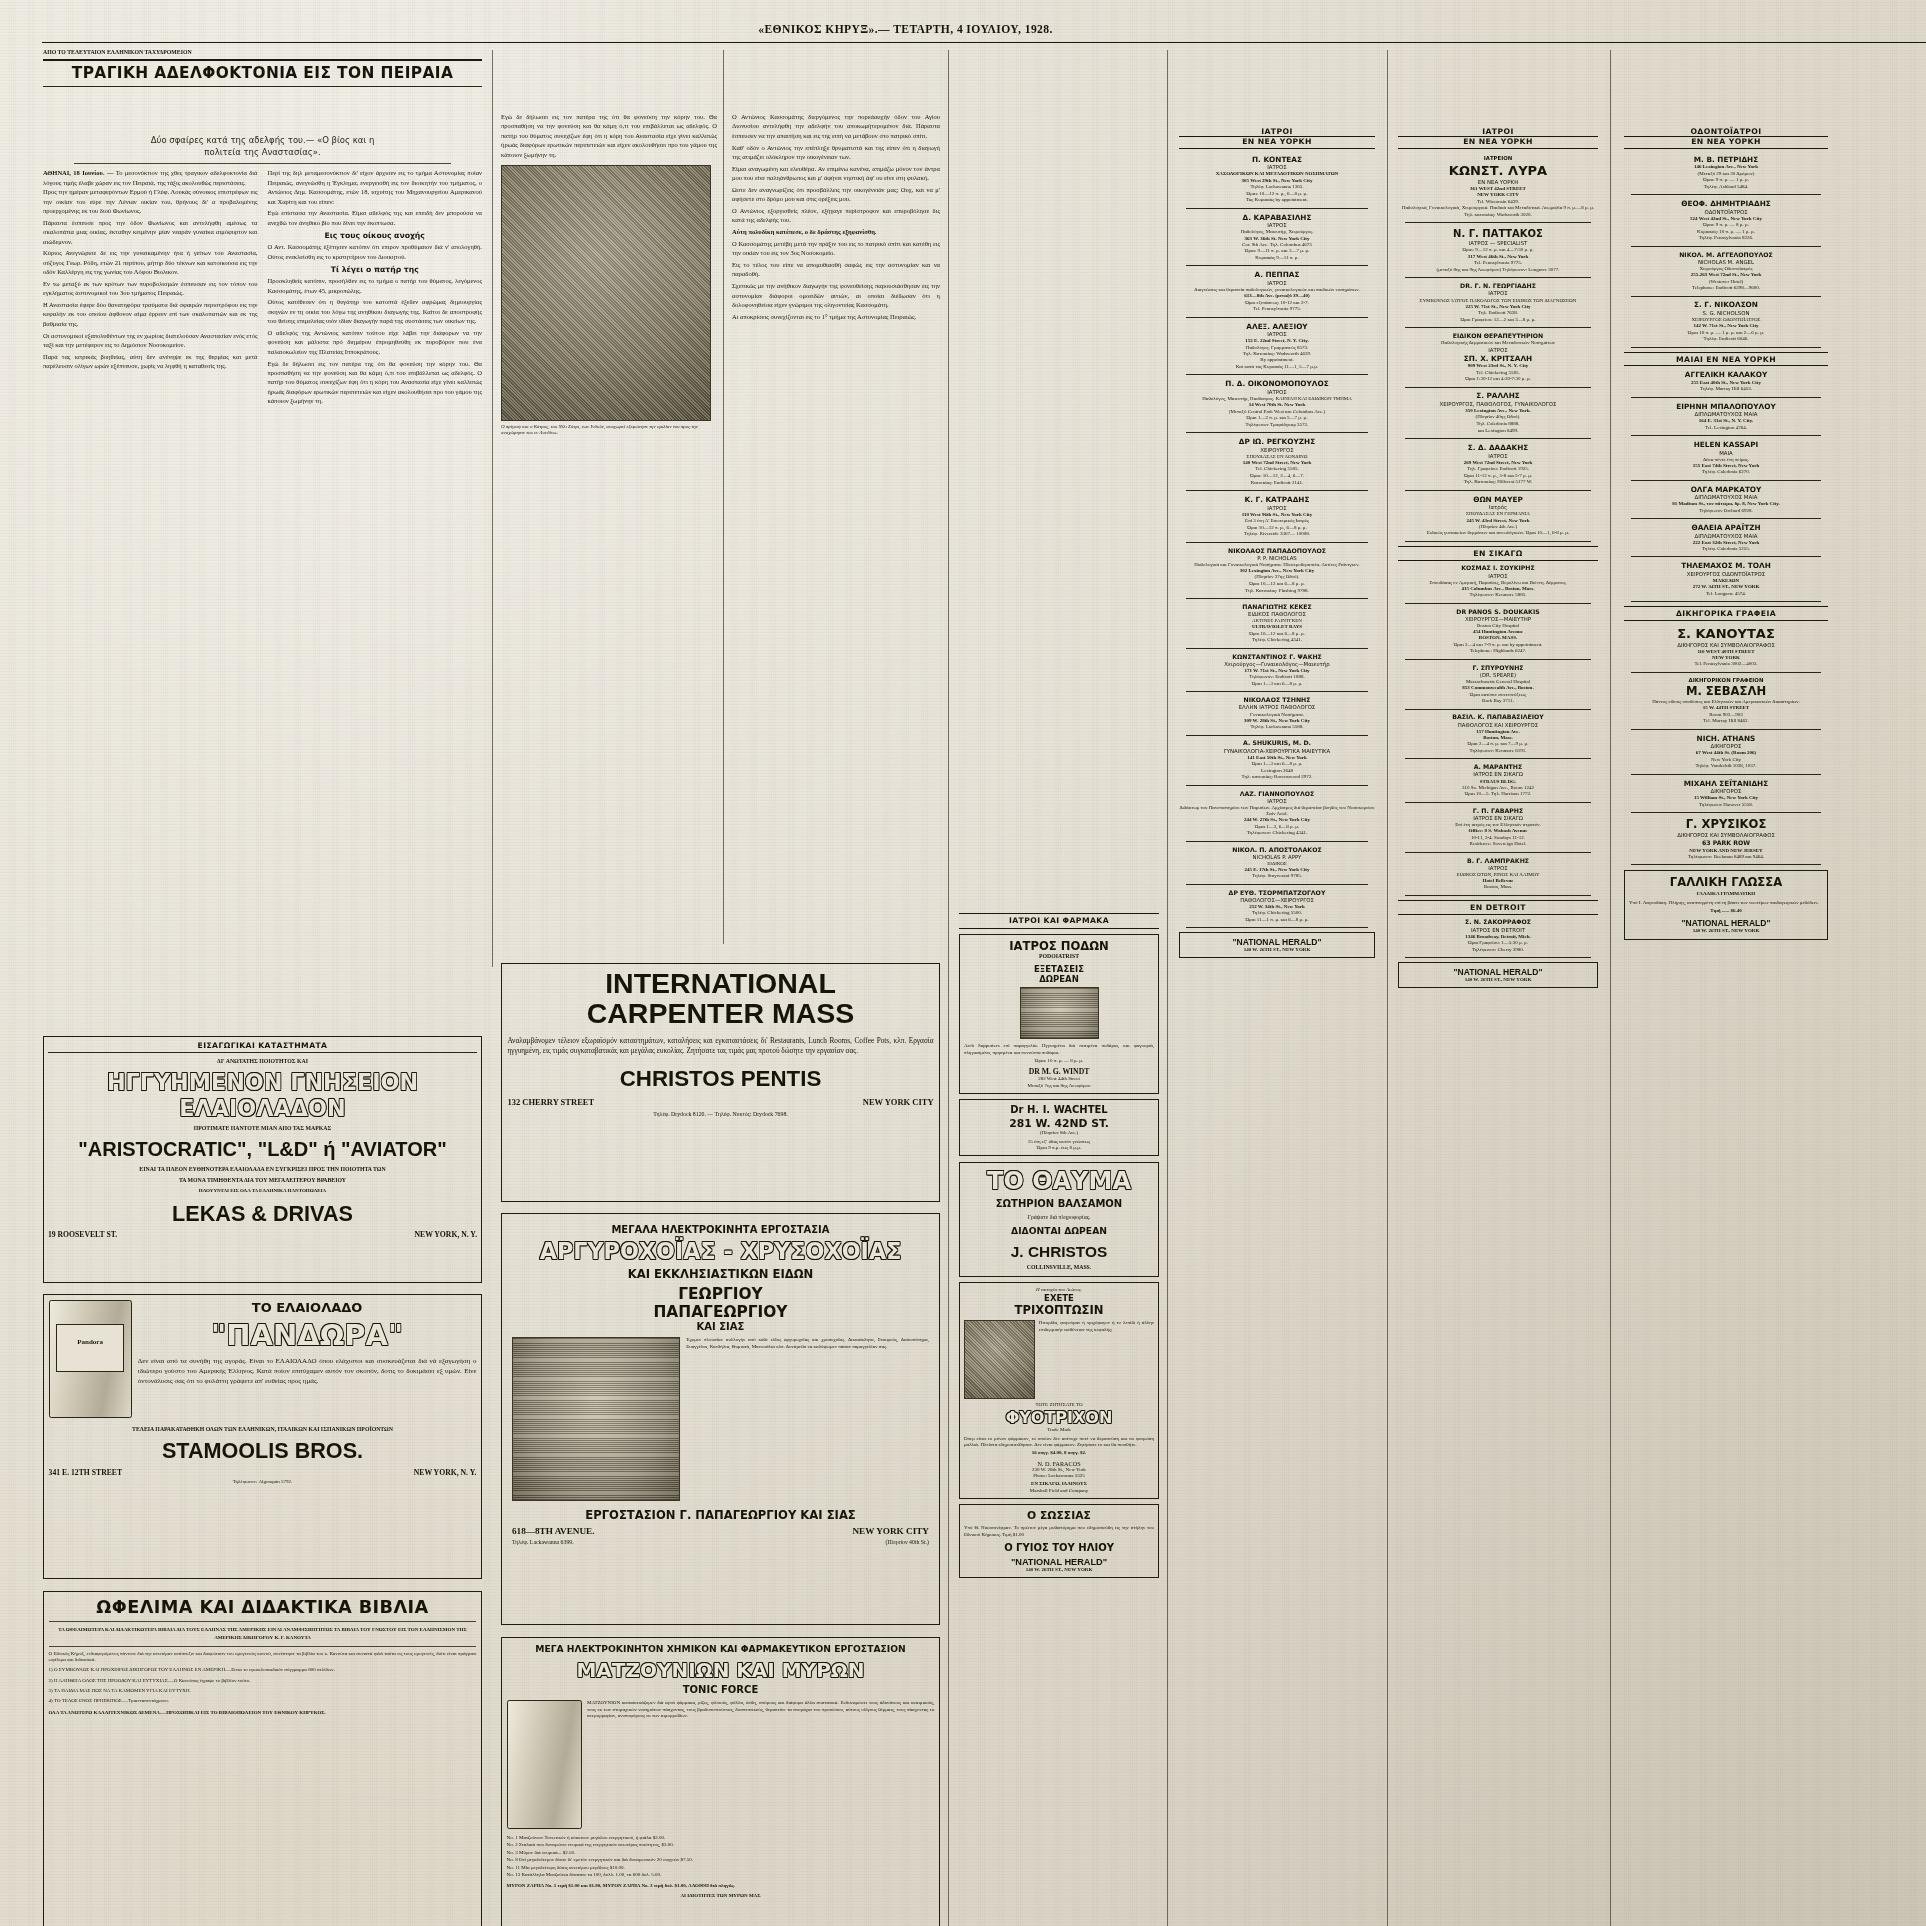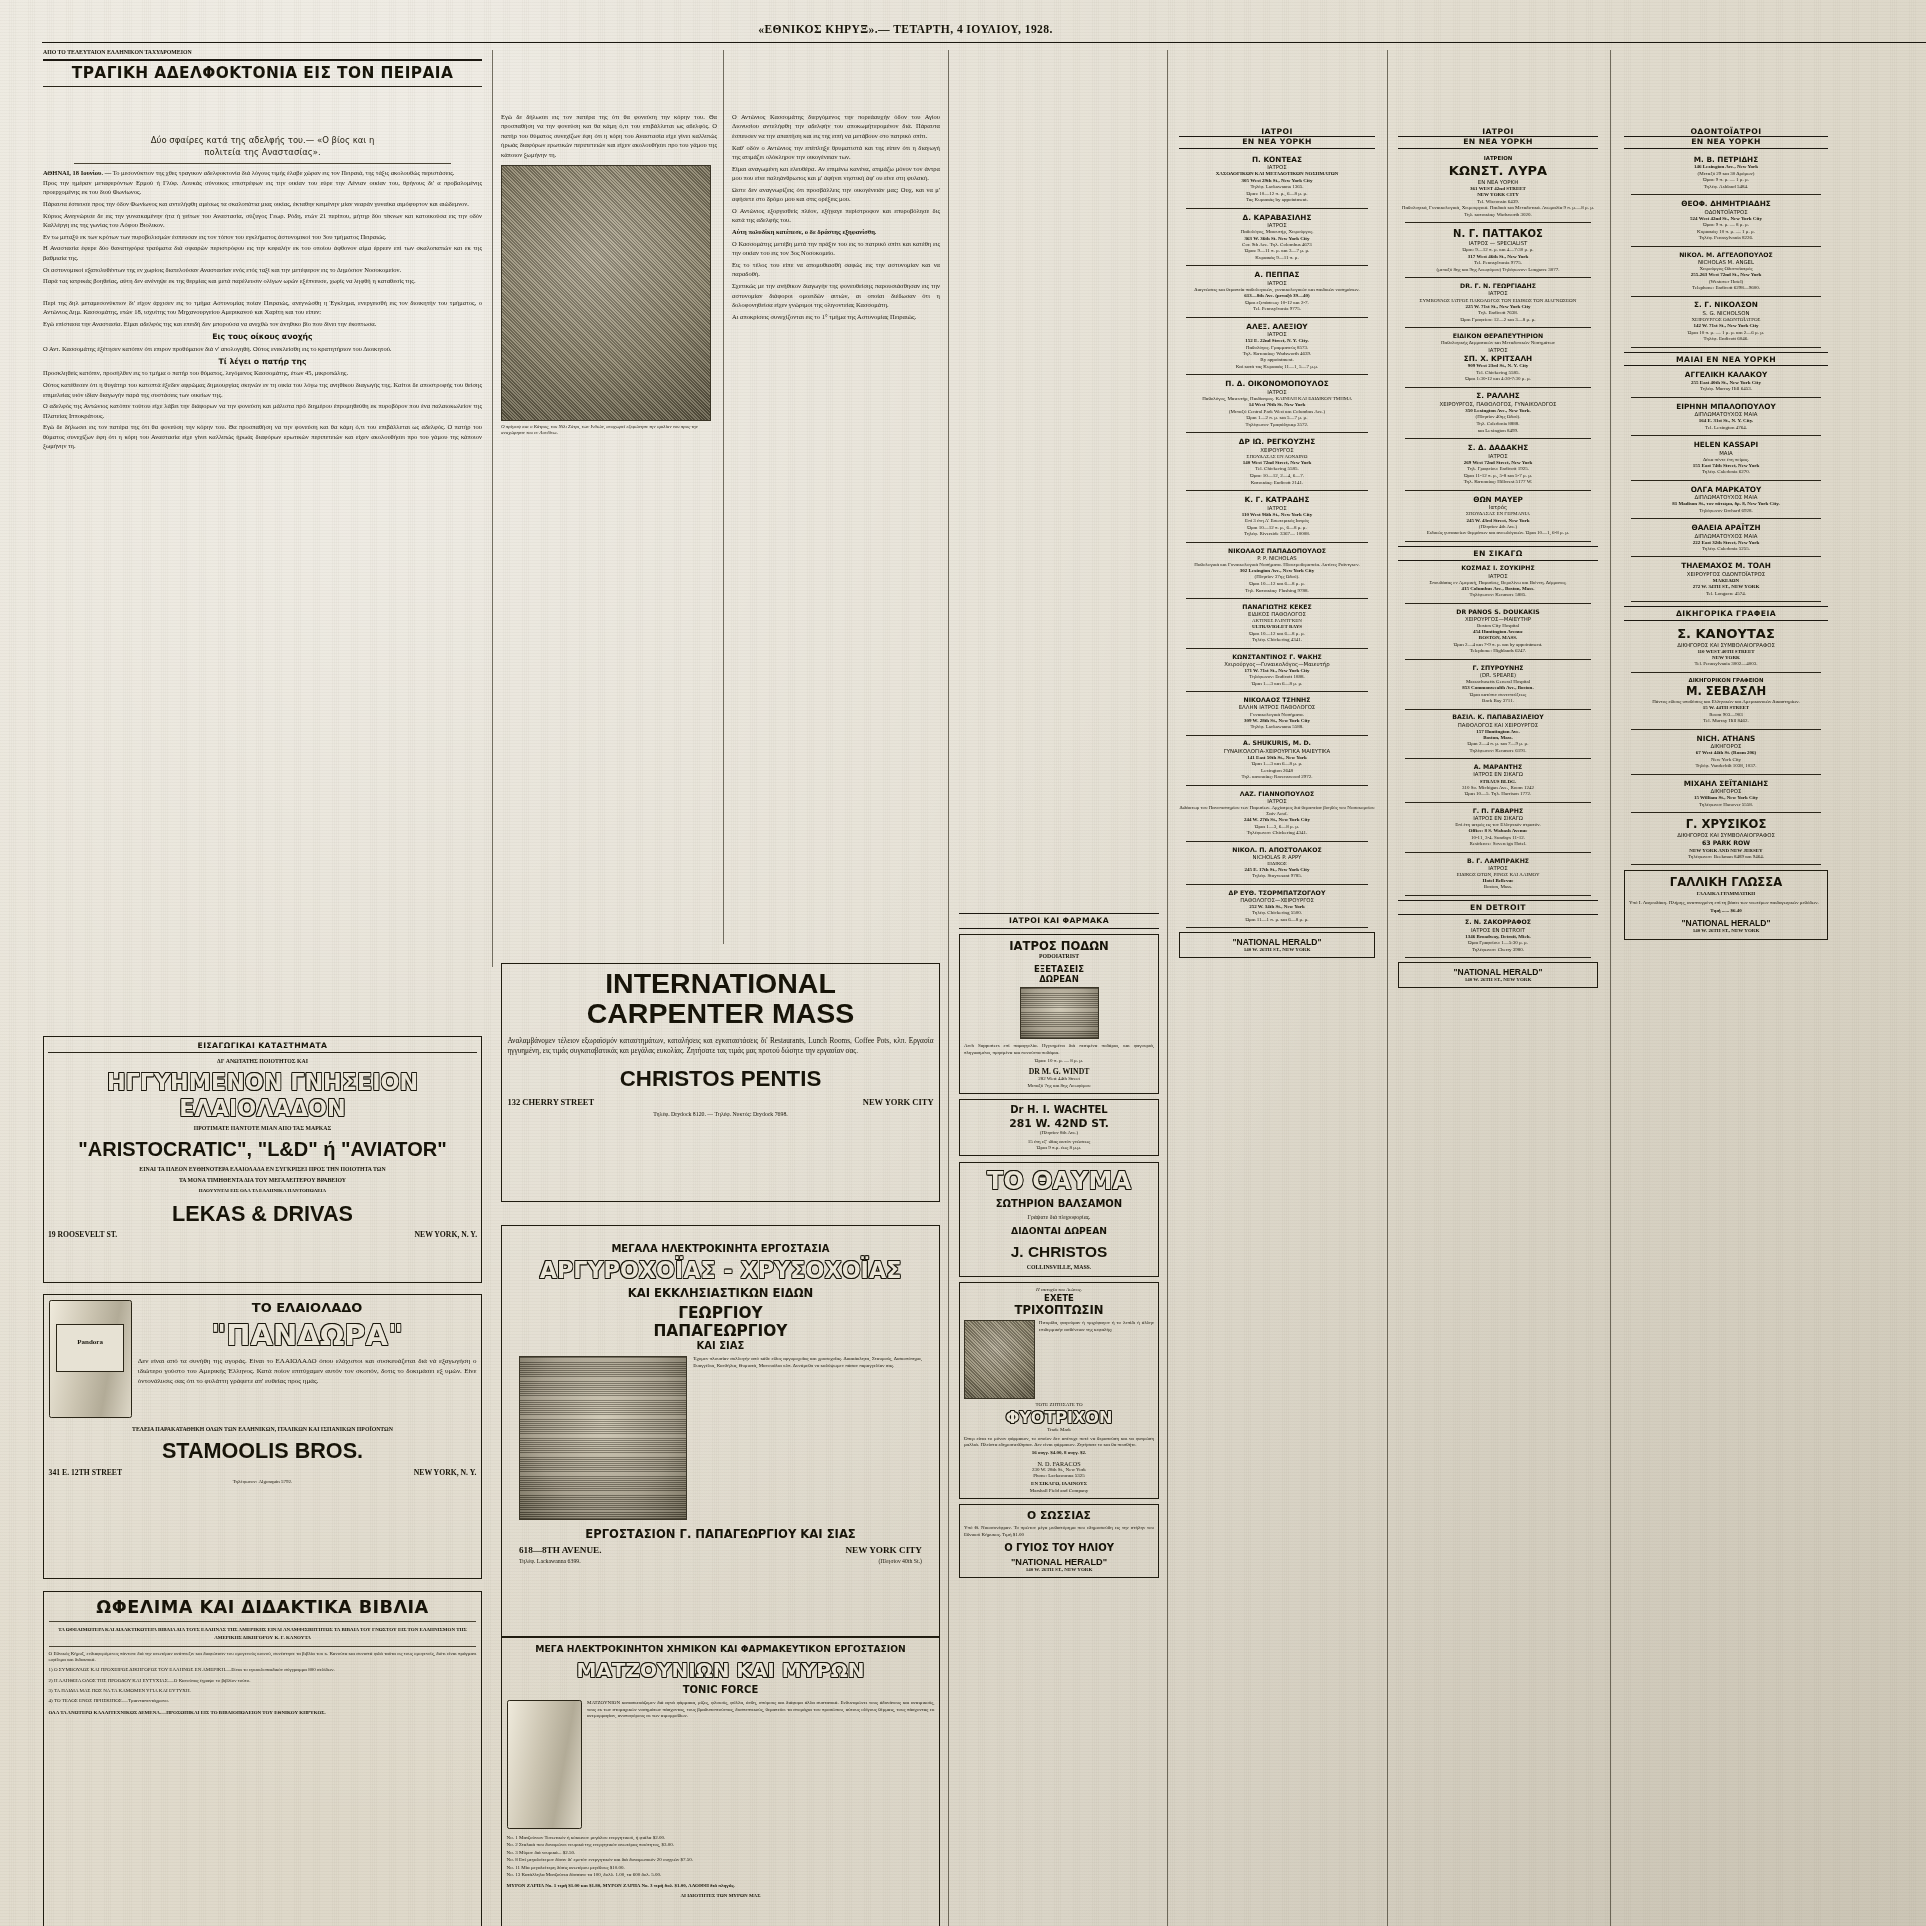--- a/index.html
+++ b/index.html
@@ -107,21 +107,21 @@
     <div class="sm b" style="margin-bottom:2.3px;">ΑΠΟ ΤΟ ΤΕΛΕΥΤΑΙΟΝ ΕΛΛΗΝΙΚΟΝ ΤΑΧΥΔΡΟΜΕΙΟΝ</div>
     <div class="hrule thick" style="position:relative;left:0;right:0;margin:1.5px 0 3.9px;"></div>
     <div class="hl1 ink" style="text-align:center;line-height:1.1;">ΤΡΑΓΙΚΗ ΑΔΕΛΦΟΚΤΟΝΙΑ ΕΙΣ ΤΟΝ ΠΕΙΡΑΙΑ</div>
     <div class="hrule" style="position:relative;margin:4.6px 0 3.9px;"></div>
     <div class="ctr" style="font-family:'DejaVu Sans',sans-serif;font-size:8.5px;line-height:1.4;color:#2b2618;margin-top:48px;">
       <div>Δύο σφαίρες κατά της αδελφής του.— «Ο βίος και η</div>
       <div>πολιτεία της Αναστασίας».</div>
     </div>
     <div class="hrule thin" style="position:relative;margin:4.6px 31px;"></div>
 
-    <div style="display:flex;gap:10px;margin-top:3.9px;flex-direction:column;">
+    <div style="display:flex;gap:10px;margin-top:3.9px;">
       <div style="flex:1;">
         <div class="dropline">
           <span class="b">ΑΘΗΝΑΙ, 18 Ιουνίου. —</span>
           <span>Το μεσονύκτιον της χθες τραγικον αδελφοκτονία διά λόγους τιμής έλαβε χώραν εις τον Πειραιά, της τάξις ακολουθώς περιστάσεις.</span>
         </div>
         <p class="dropline">Προς την ημέραν μεταφερόντων Ερμού ή Γλύφ. Λουκάς σύνοικος επιστρέφων εις την οικίαν του εύρε την Λένιαν οικίαν του, θρήνους δι' α προβαλομένης προερχομένης εκ του διού Φωνίωνος.</p>
         <p class="dropline">Πάραυτα έσπευσε προς την όδον Φωνίωνος και αντελήφθη αμέσως τα σκαλοπάτια μιας οικίας, έκταθην κειμένην μίαν νεαράν γυναίκα αιμόφυρτον και αιώδεμνον.</p>
         <p class="dropline">Κύριος Ανεγνώρισε δε εις την γυναικαμένην ήτα ή γείτων του Αναστασία, σύζυγος Γεωρ. Ρόδη, ετών 21 περίπου, μήτηρ δύο τέκνων και κατοικούσα εις την οδόν Καλλέργη εις της γωνίας του Λόφου Βιολικον.</p>
         <p class="dropline">Εν τω μεταξύ εκ των κρότων των πυροβολισμών έσπευσαν εις τον τόπον του εγκλήματος άστυνομικοί του 3ου τμήματος Πειραιώς.</p>
         <p class="dropline">Η Αναστασία έφερε δύο θανατηφόρα τραύματα διά σφαιρών περιστρόφου εις την κεφαλήν εκ του οποίου άφθονον αίμα έρρεεν επί των σκαλοπατιών και εκ της βαθμιαία της.</p>
@@ -217,21 +217,21 @@
     <div class="ctr adbig" style="font-size:28.5px;line-height:1.05;">CARPENTER MASS</div>
     <div class="justify" style="font-size:7.3px;line-height:1.4;margin-top:7px;">Αναλαμβάνομεν τέλειον εξωραϊσμόν καταστημάτων, καταλήσεις και εγκαταστάσεις δι' Restaurants, Lunch Rooms, Coffee Pots, κλπ. Εργασία ηγγυημένη, εις τιμάς συγκαταβατικάς και μεγάλας ευκολίας. Ζητήσατε τας τιμάς μας προτού δώσητε την εργασίαν σας.</div>
     <div class="ctr adbig" style="font-size:22.3px;margin-top:9.2px;">CHRISTOS PENTIS</div>
     <div style="display:flex;justify-content:space-between;font-size:8.5px;font-weight:bold;margin-top:5.4px;">
       <span>132 CHERRY STREET</span>
       <span>NEW YORK CITY</span>
     </div>
     <div class="ctr sm" style="margin-top:3.9px;">Τηλέφ. Drydock 8120.  —  Τηλέφ. Νυκτός: Drydock 7698.</div>
   </div>
 
-  <div class="ad adborder ink" style="left:501px;top:1213px;width:439px;height:412px;padding:17px;box-sizing:border-box;margin-top:12px;">
+  <div class="ad adborder ink" style="left:501px;top:1213px;width:439px;height:412px;padding:10px;box-sizing:border-box;">
     <div class="ctr hl3" style="font-size:10px;">ΜΕΓΑΛΑ ΗΛΕΚΤΡΟΚΙΝΗΤΑ ΕΡΓΟΣΤΑΣΙΑ</div>
     <div class="ctr hl-outline" style="font-size:22.3px;margin:3.1px 0;">ΑΡΓΥΡΟΧΟΪΑΣ - ΧΡΥΣΟΧΟΪΑΣ</div>
     <div class="ctr hl3" style="font-size:11.6px;">ΚΑΙ ΕΚΚΛΗΣΙΑΣΤΙΚΩΝ ΕΙΔΩΝ</div>
     <div class="ctr hl2" style="font-size:15.4px;margin-top:3.9px;">ΓΕΩΡΓΙΟΥ</div>
     <div class="ctr hl2" style="font-size:15.4px;">ΠΑΠΑΓΕΩΡΓΙΟΥ</div>
     <div class="ctr hl3" style="font-size:10px;">ΚΑΙ ΣΙΑΣ</div>
     <div style="display:flex;gap:6.2px;margin-top:5.4px;">
       <div class="engraving" style="width:166px;height:162px;flex:none;"></div>
       <div class="justify tiny">Έχομεν πλουσίαν συλλογήν από κάθε είδος αργυροχοΐας και χρυσοχοΐας. Δικαιάκλητα, Σταυρούς, Δισκοπότηρα, Ευαγγέλια, Κανδήλια, Θυμιατά, Μανουάλια κλπ. Δυνάμεθα να καλύψωμεν πάσαν παραγγελίαν σας.</div>
     </div>

